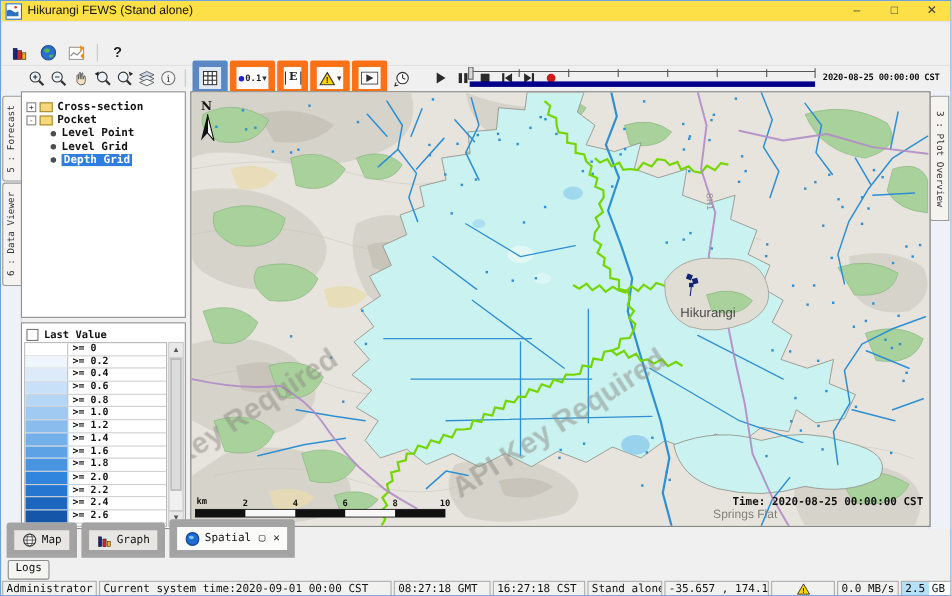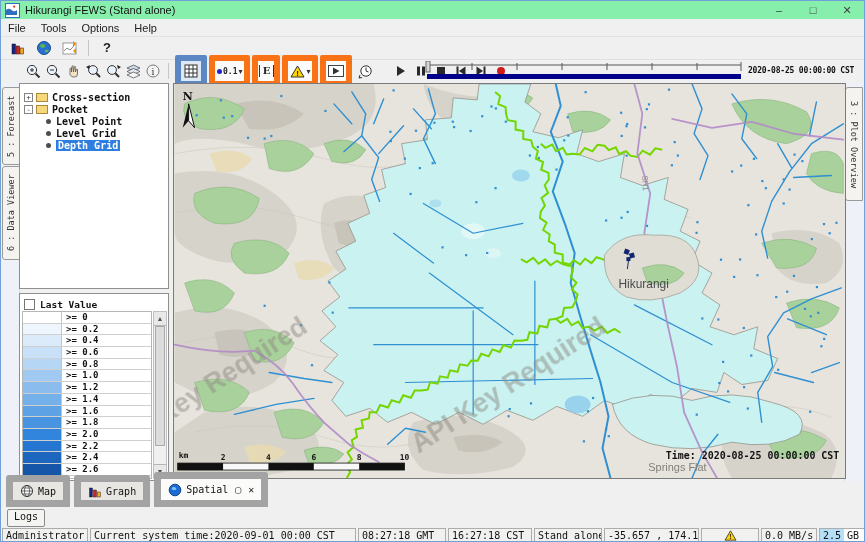--- a/index.html
+++ b/index.html
@@ -1,19 +1,19 @@
 <!DOCTYPE html>
 <html style="--sel: #2e7de0; --timeline: #00008b; --record: #d11a1a; --flood: #c9f2f0; --river: #2e8fd2; --road: #b18bc6; --warning: #ffd400;"><head>
 <meta charset="utf-8">
 <style>
   html,body{margin:0;padding:0;background:#d8d8d8;}
   #app{position:relative;width:863px;height:540px;background:#f0f0f0;border:1px solid #6fa0d8;
        font-family:"Liberation Sans",sans-serif;overflow:hidden;}
   
-  .titlebar{position:absolute;left:0;top:0;right:0;height:18px;background:#86efac;display:flex;align-items:center;border-bottom:1px solid #e4e4e4;}
+  .titlebar{position:absolute;left:0;top:0;right:0;height:18px;background:#fde047;display:flex;align-items:center;border-bottom:1px solid #e4e4e4;}
   .appicon{width:13px;height:13px;margin:0 5px 0 4px;border:1px solid #2f6fc0;background:#fff;position:relative;}
   .appicon svg{display:block}
   .wtitle{font-size:11px;color:#111;}
   .wctrls{margin-left:auto;display:flex;}
   .wbtn{width:34px;text-align:center;font-size:11px;color:#444;line-height:17px;cursor:default;}
   
   .menubar{position:absolute;left:0;top:18px;right:0;height:17px;background:#f0f0f0;display:flex;align-items:center;gap:15px;padding-left:7px;font-size:11px;color:#222;border-bottom:1px solid #e2e2e2;}
   
   .tb1{position:absolute;left:0;top:35px;right:0;height:23px;display:flex;align-items:center;padding-left:4px;border-bottom:1px solid #e0e0e0;}
   .tb1 .tbtn{width:26px;height:20px;display:flex;align-items:center;justify-content:center;}
@@ -89,26 +89,20 @@
         </svg>
     </span>
     <span class="wtitle">Hikurangi FEWS  (Stand alone)</span>
     <span class="wctrls">
       <span class="wbtn">–</span>
       <span class="wbtn">□</span>
       <span class="wbtn">✕</span>
     </span>
   </div>
 
-  <div class="menubar">
-    <span>File</span>
-    <span>Tools</span>
-    <span>Options</span>
-    <span>Help</span>
-  </div>
 
   <div class="tb1">
     <span class="tbtn">
       <svg width="16" height="16" viewBox="0 0 16 16">
           <rect x="2" y="4" width="3.5" height="10" fill="#1a237e" stroke="#111" stroke-width=".5"></rect>
           <rect x="6" y="6" width="3.5" height="8" fill="#c62828" stroke="#111" stroke-width=".5"></rect>
           <rect x="10" y="8" width="3.5" height="6" fill="#f9a825" stroke="#111" stroke-width=".5"></rect>
         </svg>
     </span>
     <span class="tbtn">

